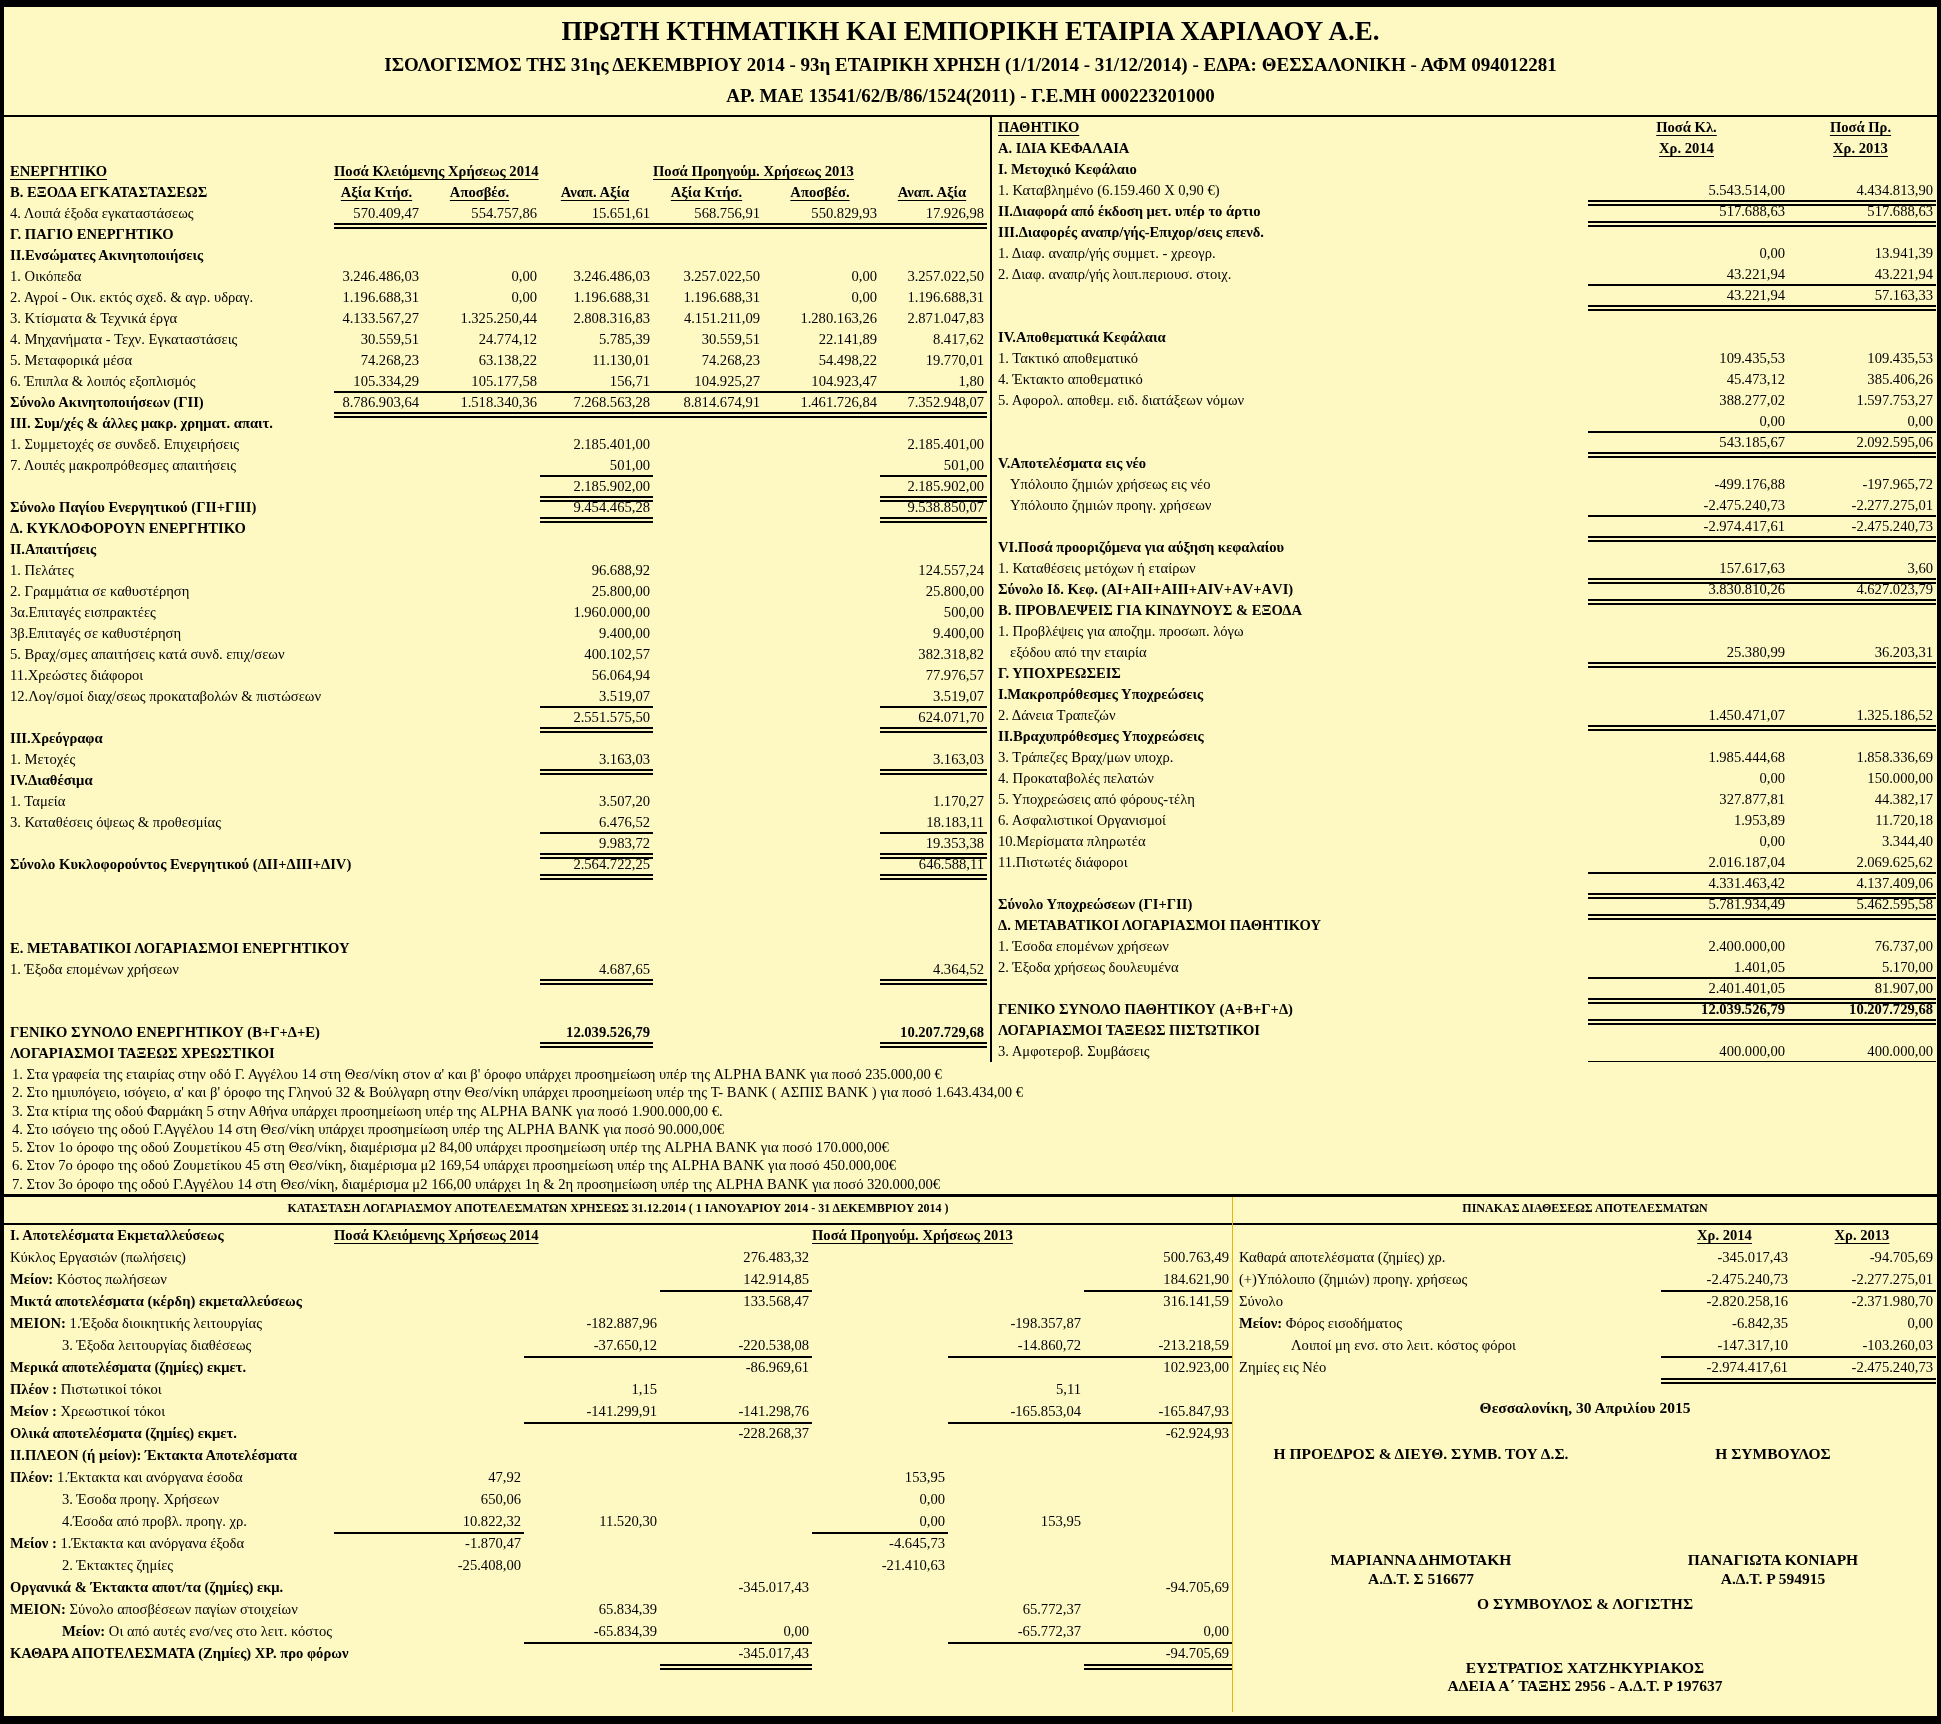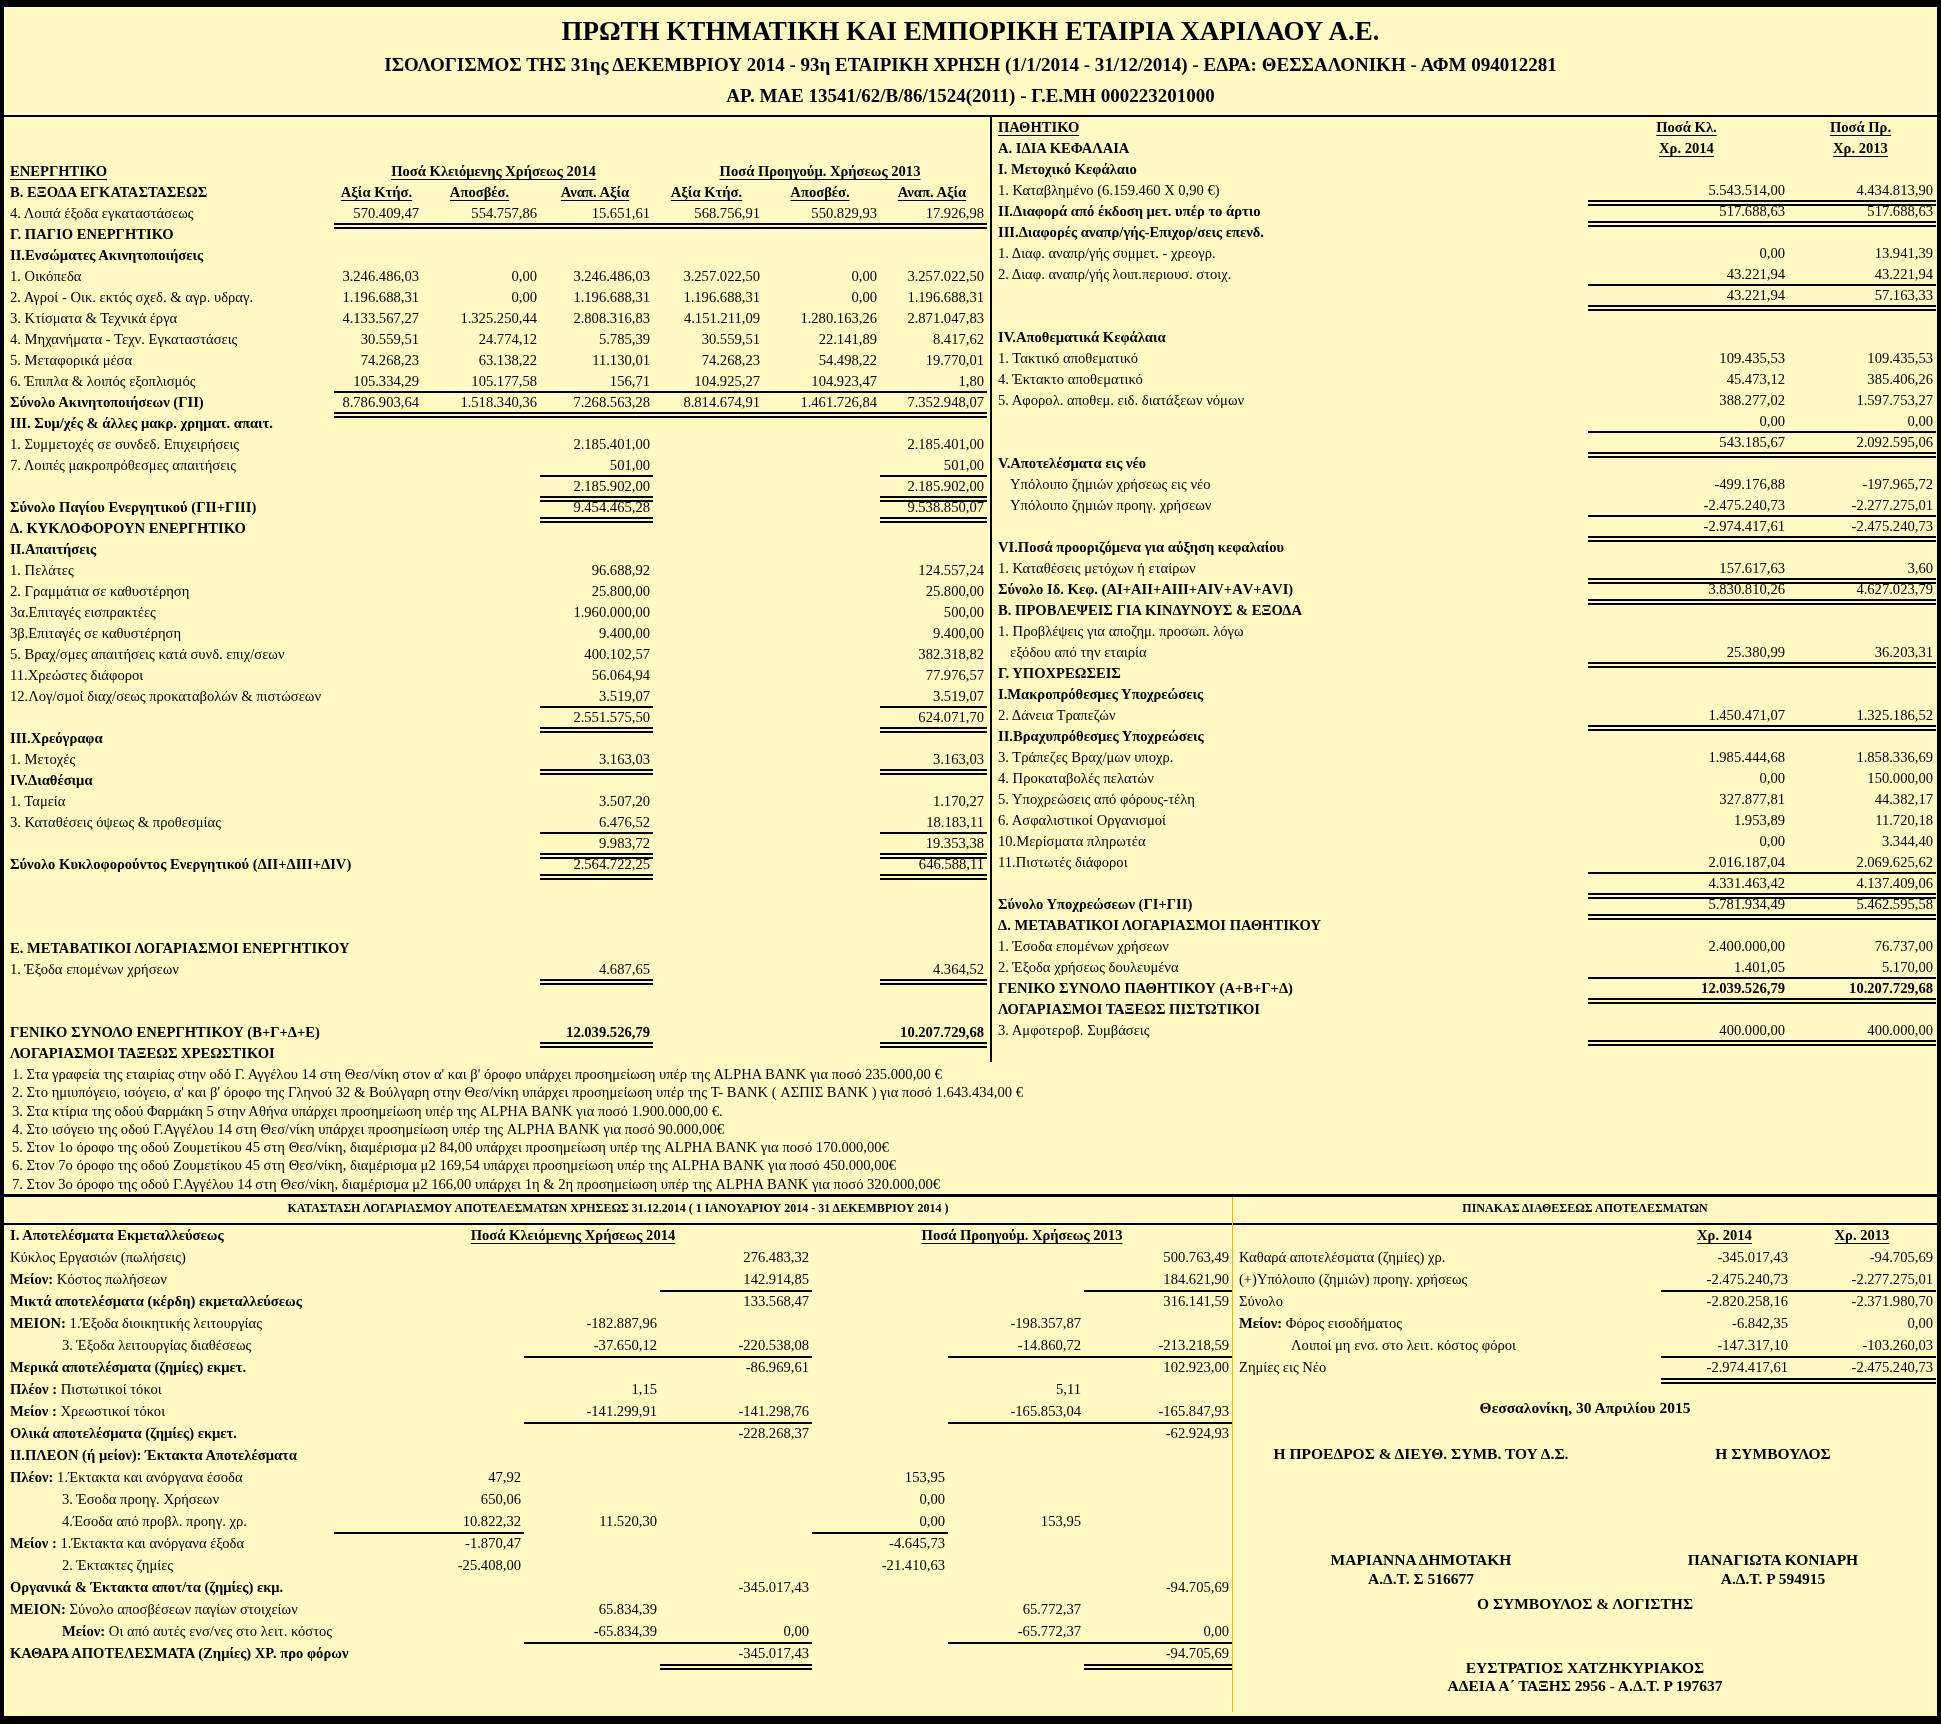--- a/index.html
+++ b/index.html
@@ -25,21 +25,21 @@
   .lbl { white-space:nowrap; padding-left:6px; }
   .lbl.b { font-weight:700; }
   .lbl.ind1 { padding-left:18px; }
   .lbl.ind2 { padding-left:58px; }
   .c { text-align:right; padding-right:3px; box-sizing:border-box; white-space:nowrap; }
   .c.u1 { border-bottom:2px solid #000; }
   .c.u2 { border-bottom:6px double #000; }
   .c.vb { font-weight:700; }
   .c.ch { font-weight:700; text-align:center; text-decoration:underline; text-underline-offset:3px; }
   .u-text { text-decoration:underline; text-underline-offset:3px; }
-  .span3 { grid-column:span 3; text-align:center; }
+  .span3 { grid-column:span 3; text-align:left; }
   .grp { font-weight:700; text-decoration:underline; text-underline-offset:3px; }
   
   .notes { height:132px; padding:3px 0 0 8px; box-sizing:border-box; }
   .note-line { font-size:14.6px; line-height:18.3px; white-space:nowrap; }
   
   .bottom { display:flex; border-top:3px solid #000; height:518px; box-sizing:border-box; }
   .bot-left { width:1228px; }
   .bot-right { flex:1; border-left:1px solid #eab308; }
   .band { height:28px; line-height:23px; border-bottom:2px solid #000; text-align:center; font-weight:700; font-size:12px; box-sizing:border-box; }
   .headrow { height:26px; line-height:25px; }
@@ -665,20 +665,25 @@
             <div class="lbl">1. Έσοδα επομένων χρήσεων</div>
             <div class="c">2.400.000,00</div>
             <div class="c">76.737,00</div>
           </div>
           <div class="r">
             <div class="lbl">2. Έξοδα χρήσεως δουλευμένα</div>
             <div class="c u1">1.401,05</div>
             <div class="c u1">5.170,00</div>
           </div>
           <div class="r">
+            <div class="lbl"></div>
+            <div class="c u2">2.401.401,05</div>
+            <div class="c u2">81.907,00</div>
+          </div>
+          <div class="r">
             <div class="lbl b">ΓΕΝΙΚΟ ΣΥΝΟΛΟ ΠΑΘΗΤΙΚΟΥ (Α+Β+Γ+Δ)</div>
             <div class="c u2 vb">12.039.526,79</div>
             <div class="c u2 vb">10.207.729,68</div>
           </div>
           <div class="r">
             <div class="lbl b">ΛΟΓΑΡΙΑΣΜΟΙ ΤΑΞΕΩΣ ΠΙΣΤΩΤΙΚΟΙ</div>
             <div class="c"></div>
             <div class="c"></div>
           </div>
           <div class="r">

